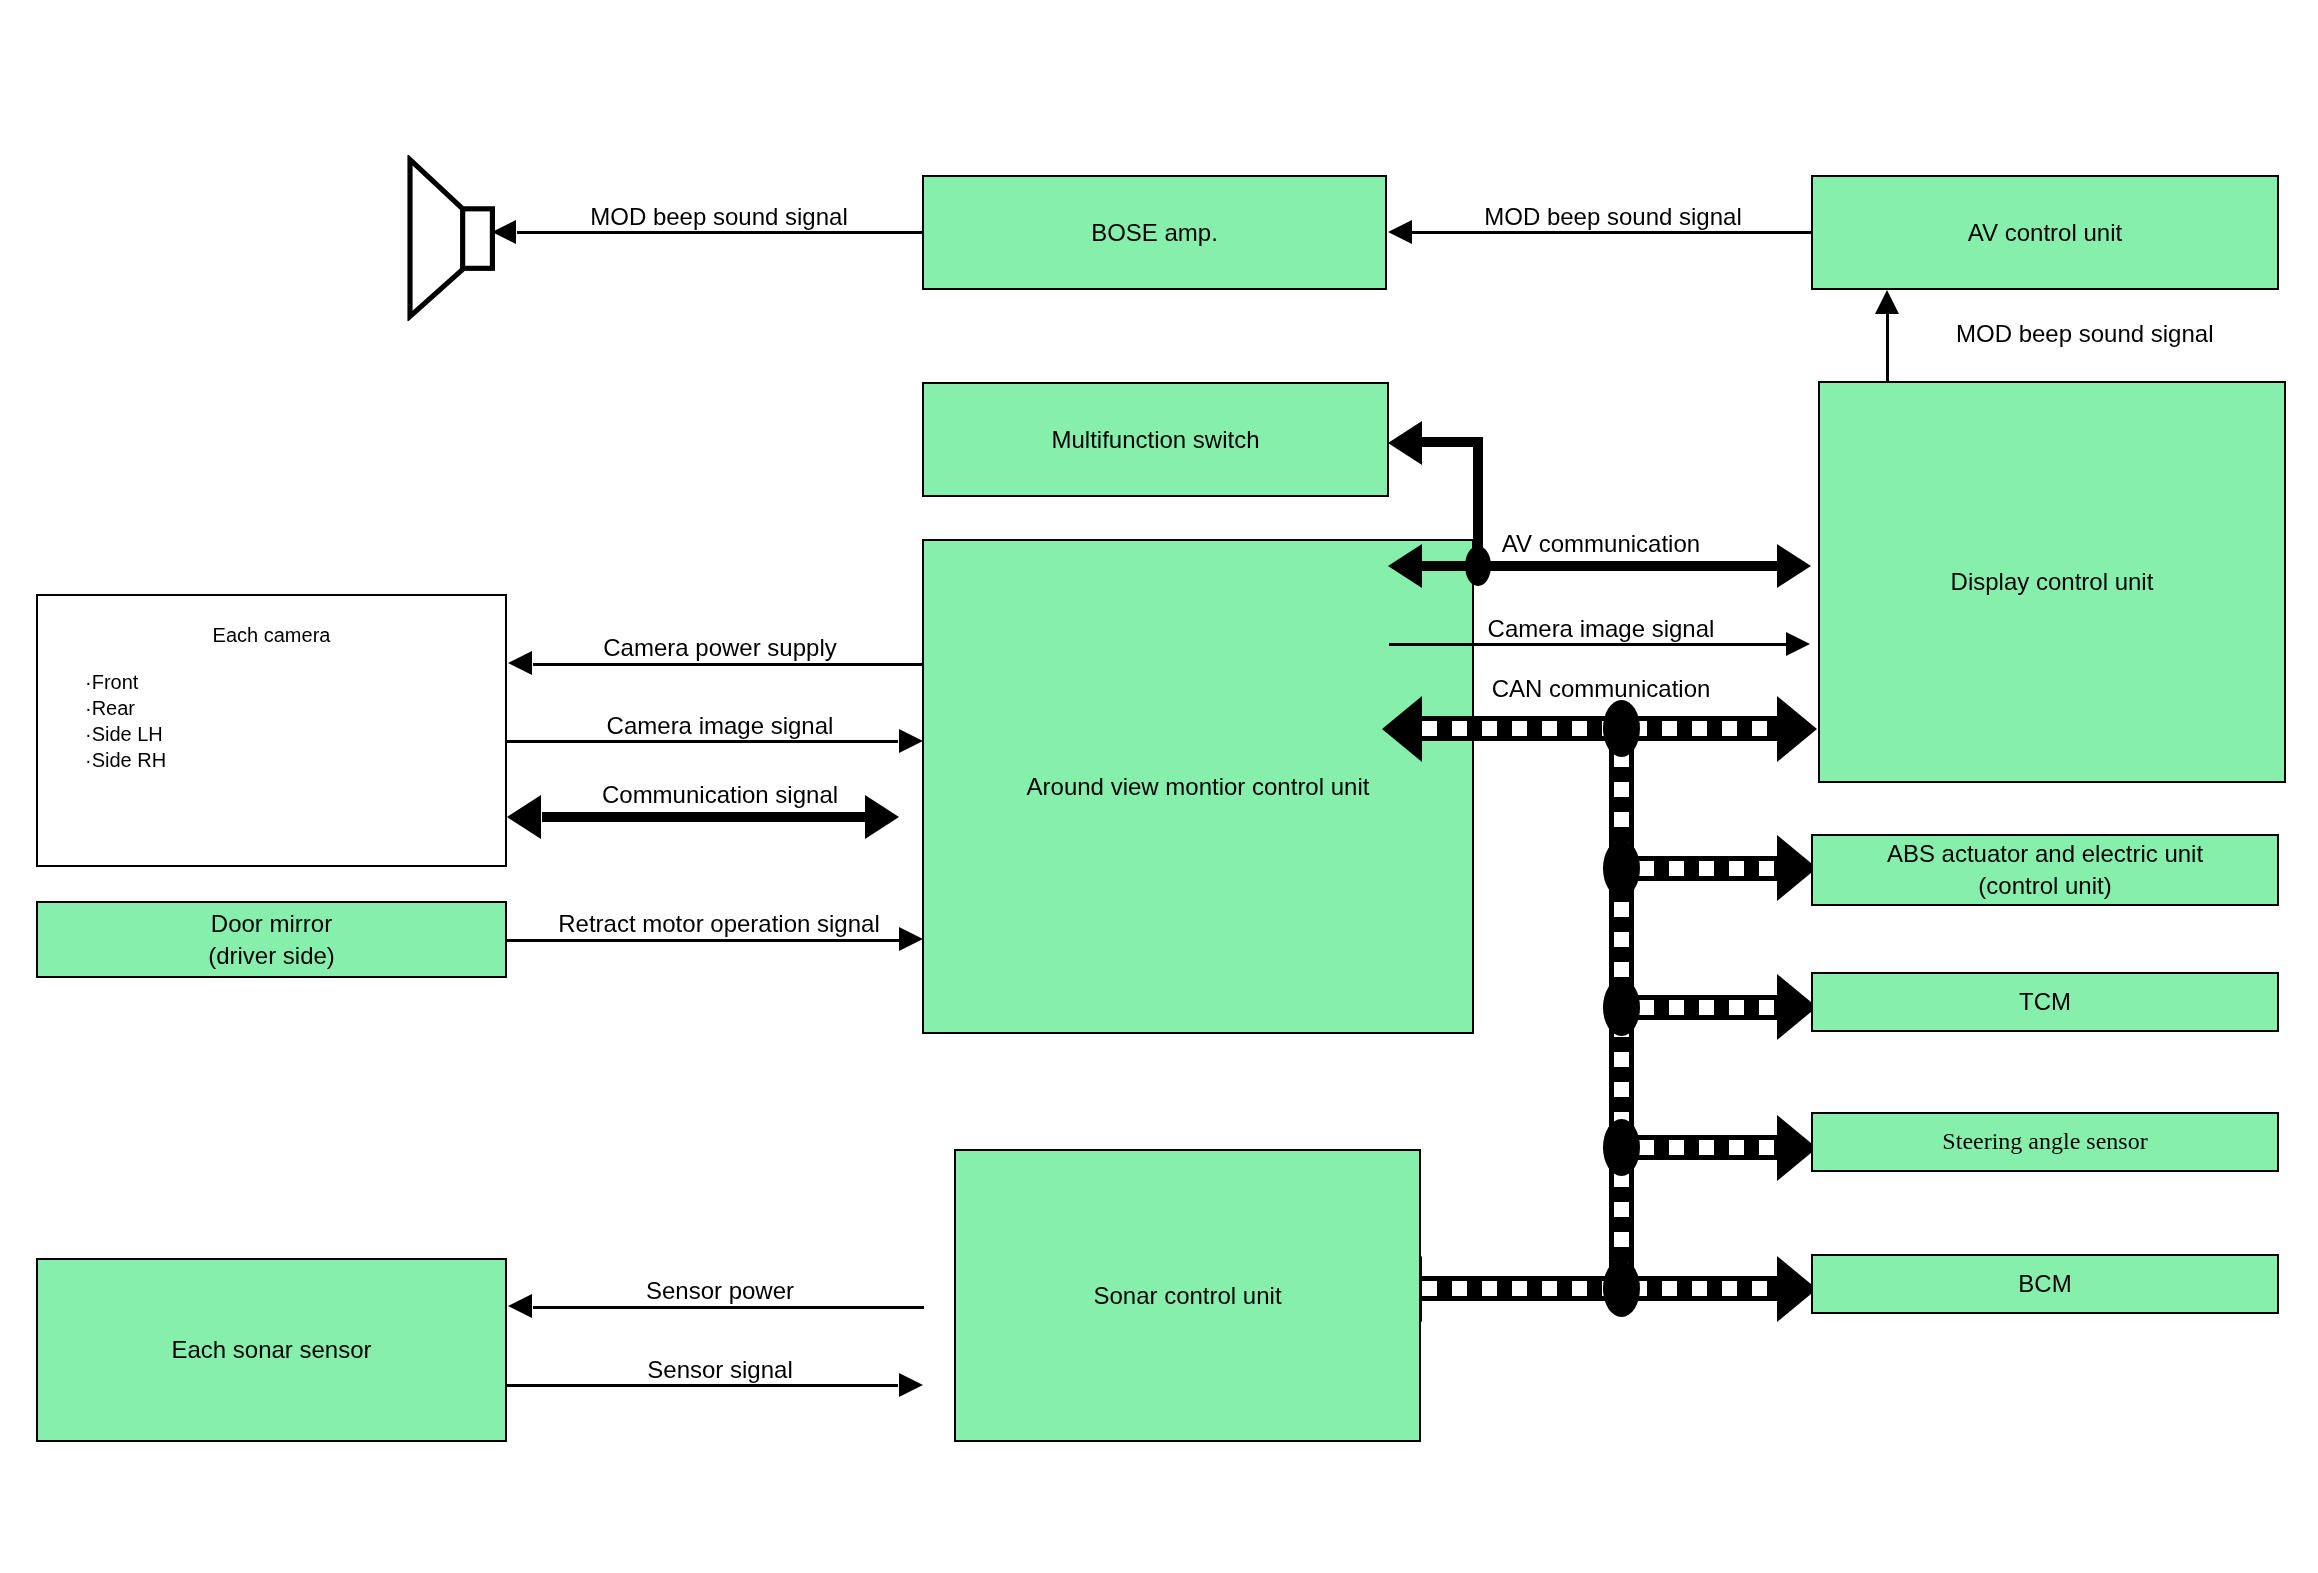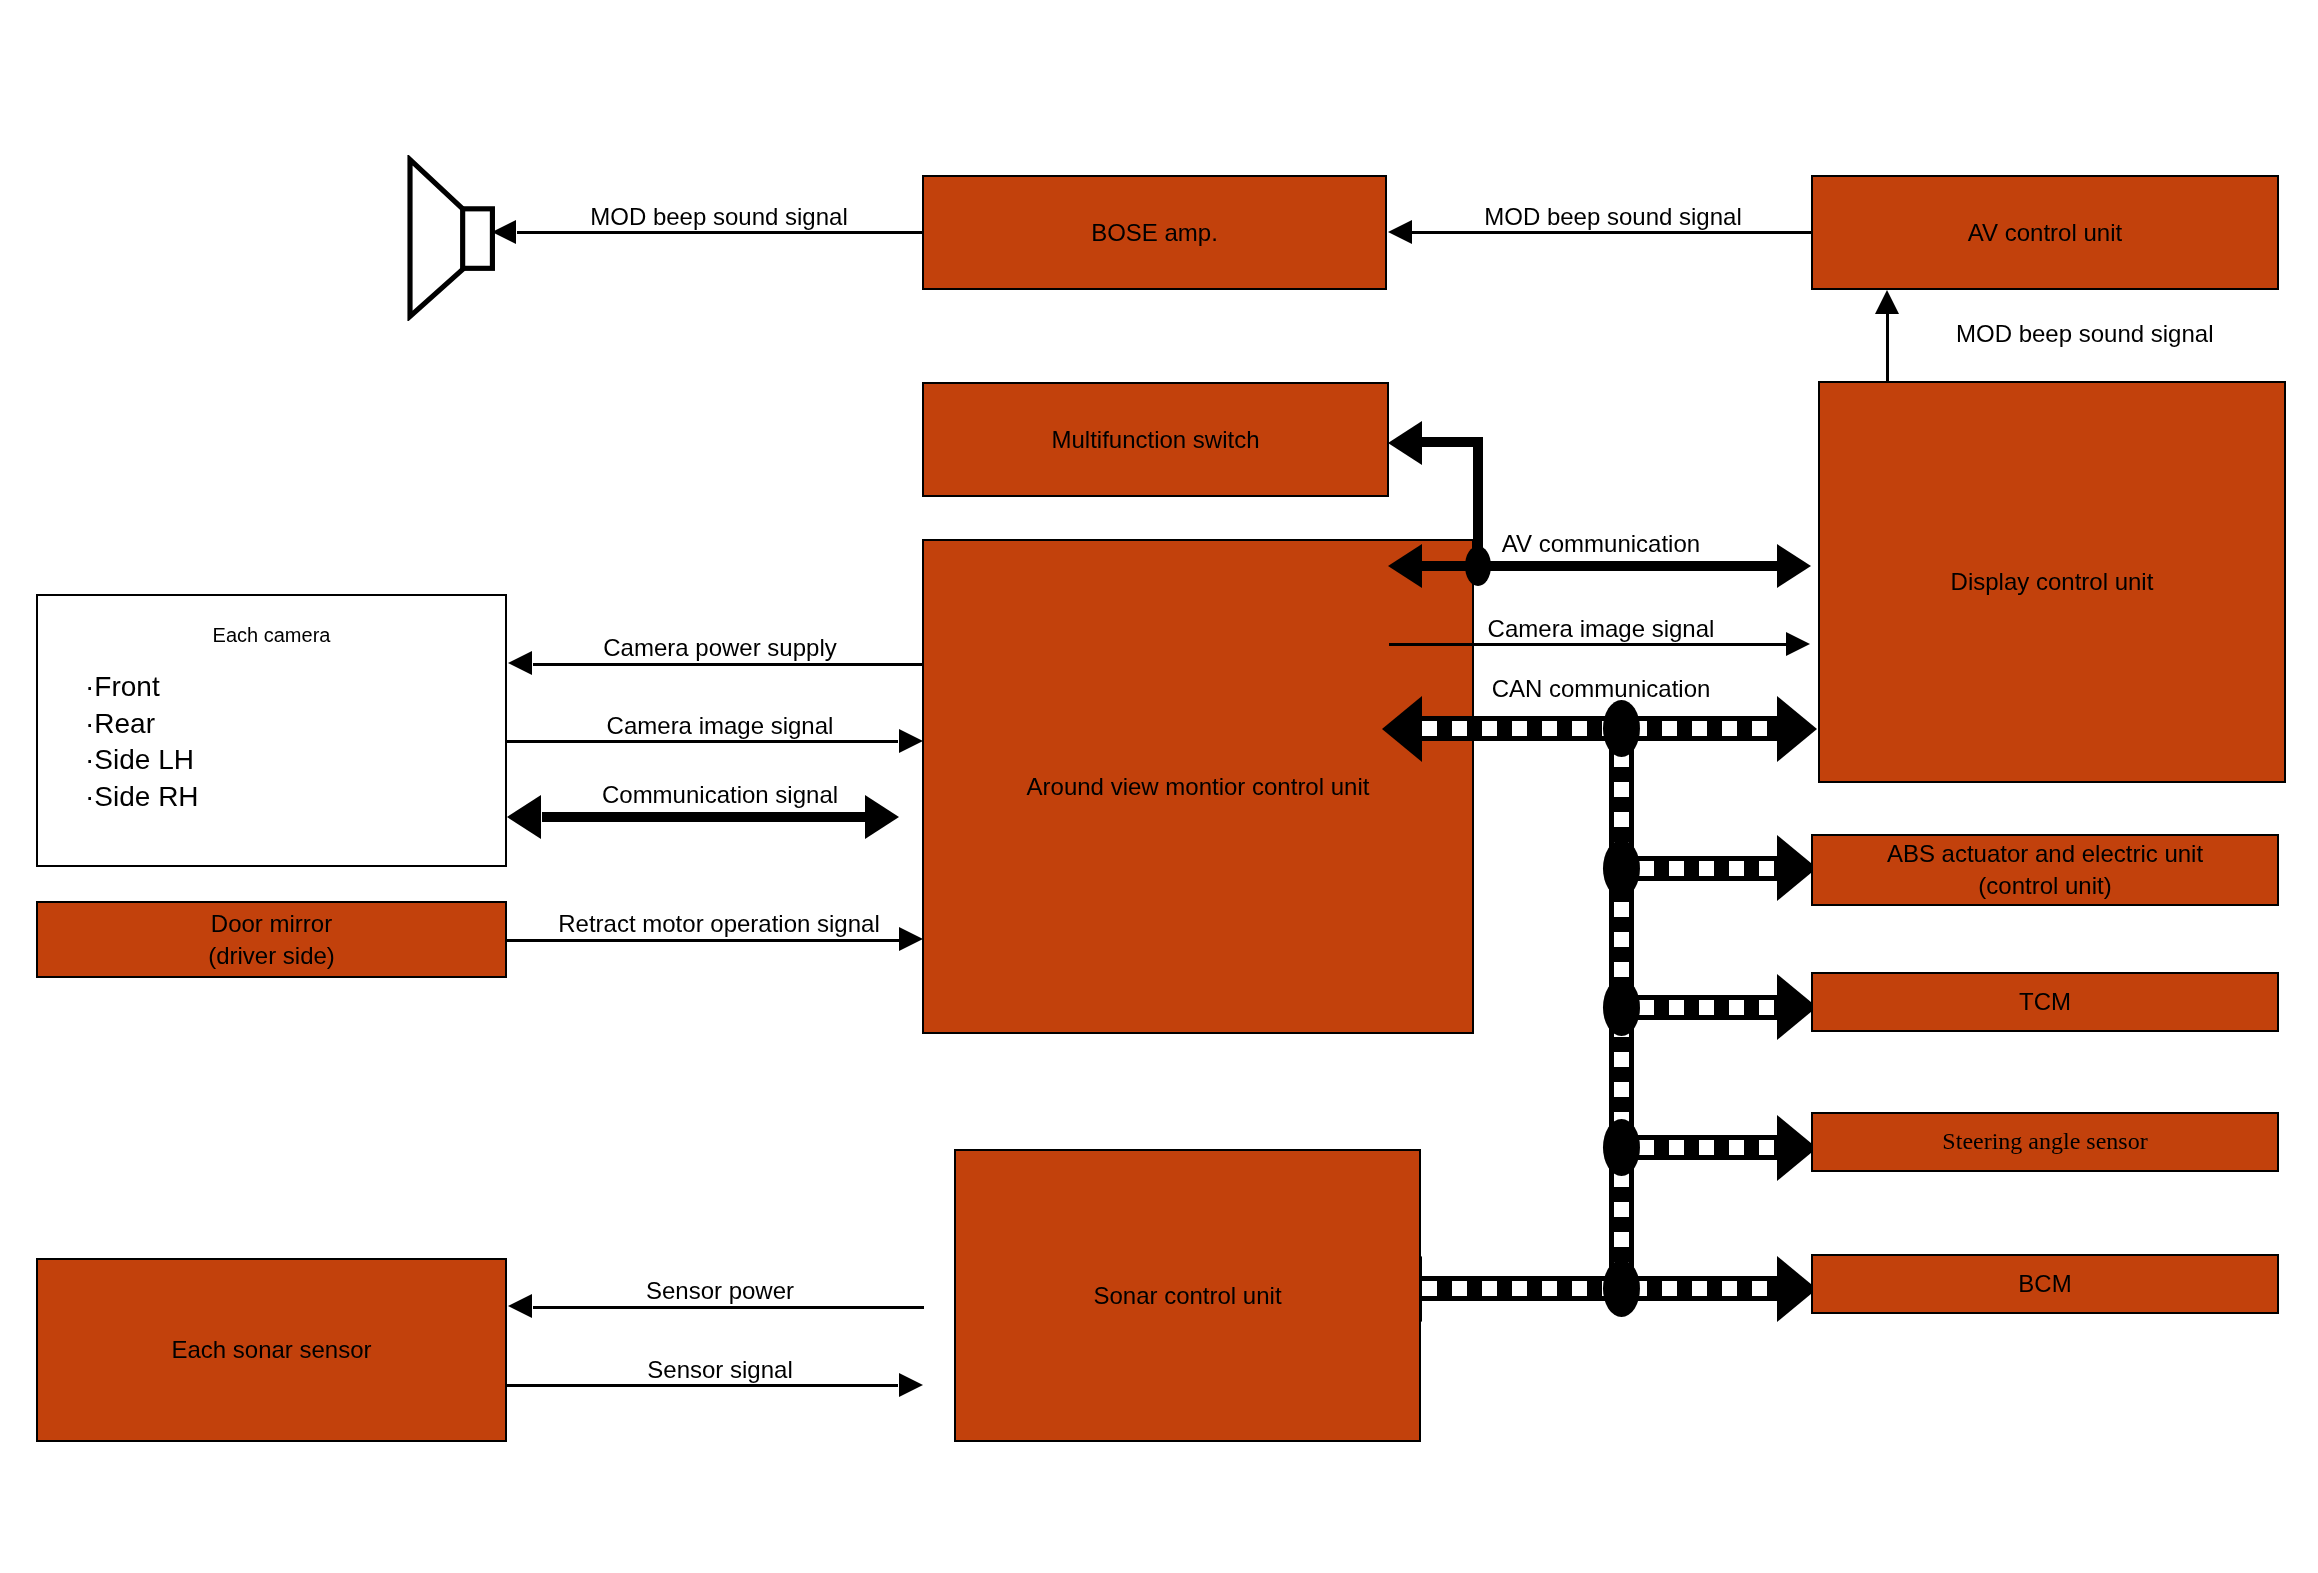--- a/index.html
+++ b/index.html
@@ -9,21 +9,21 @@
     width:2319px;height:1573px;
     background:#ffffff;
     font-family:"Liberation Sans", sans-serif;
     color:#000000;
     overflow:hidden;
   }
   
   .box{
     position:absolute;
     border:2.9px solid #000;
-    background:#c2410c;
+    background:#86efac;
     box-sizing:border-box;
     display:flex;
     align-items:center;
     justify-content:center;
     text-align:center;
     font-size:24px;
     line-height:1.32;
     color:#000;
   }
   .box .lines{width:100%;}
@@ -36,21 +36,21 @@
     font-size:24px;
     line-height:1.32;
   }
   .cambox .cam-title{
     text-align:center;
     margin-top:26.4px;
     font-size:20px;
   }
   .cambox .cam-list{
     margin:20.7px 0 0 47px;
-    font-size:28px;
+    font-size:20px;
     line-height:1.30;
   }
   .cambox .cam-list div{white-space:nowrap;}
 
   
   .hline{position:absolute;height:2.9px;background:#000;}
   .vline{position:absolute;width:2.9px;background:#000;}
 
   
   .ah-left{

